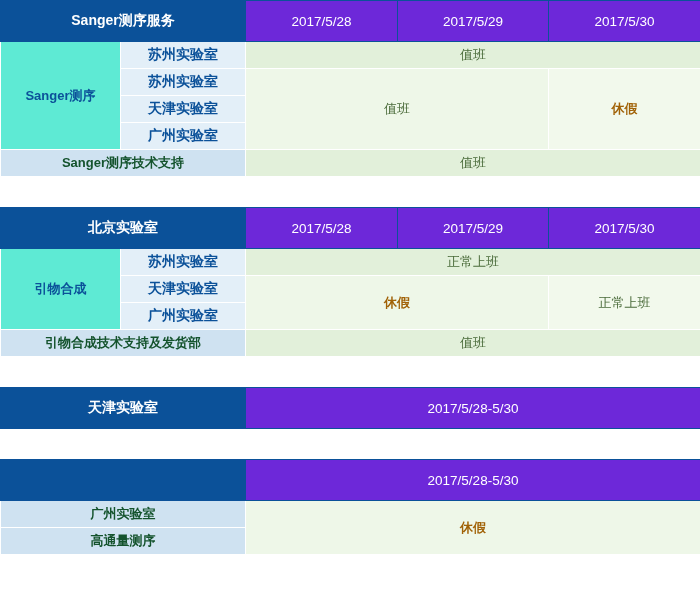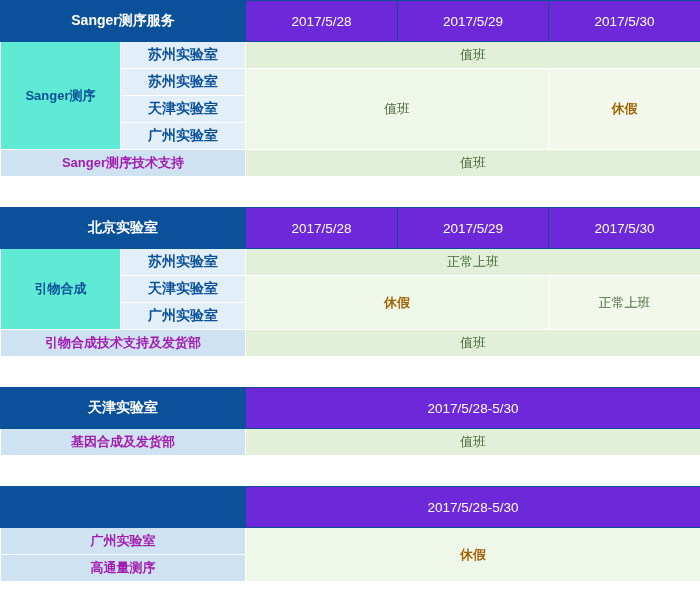--- a/index.html
+++ b/index.html
@@ -64,21 +64,21 @@
   
   .sub {
     background: #e3eff8;
     color: #0b5199;
     font-weight: bold;
     font-size: 14px;
   }
   
   .supp {
     background: #cfe2f1;
-    color: #a21caf;
+    color: #14532d;
     font-weight: bold;
     font-size: 13px;
   }
 
   
   .v-green {
     background: #e2f0da;
     color: #4a6b3a;
     font-size: 13px;
   }
@@ -189,24 +189,20 @@
   <table class="sched">
     <colgroup>
       <col style="width:245px">
       <col style="width:455px">
     </colgroup>
     <tbody>
         <tr>
       <td class="hdr">天津实验室</td>
       <td class="hdr-date">2017/5/28-5/30</td>
     </tr>
-    <tr>
-      <td class="supp">基因合成及发货部</td>
-      <td class="v-green work">值班</td>
-    </tr>
   </tbody>
     </table>
 
   <div class="gap"></div>
 
   <table class="sched">
     <colgroup>
       <col style="width:245px">
       <col style="width:455px">
     </colgroup>

